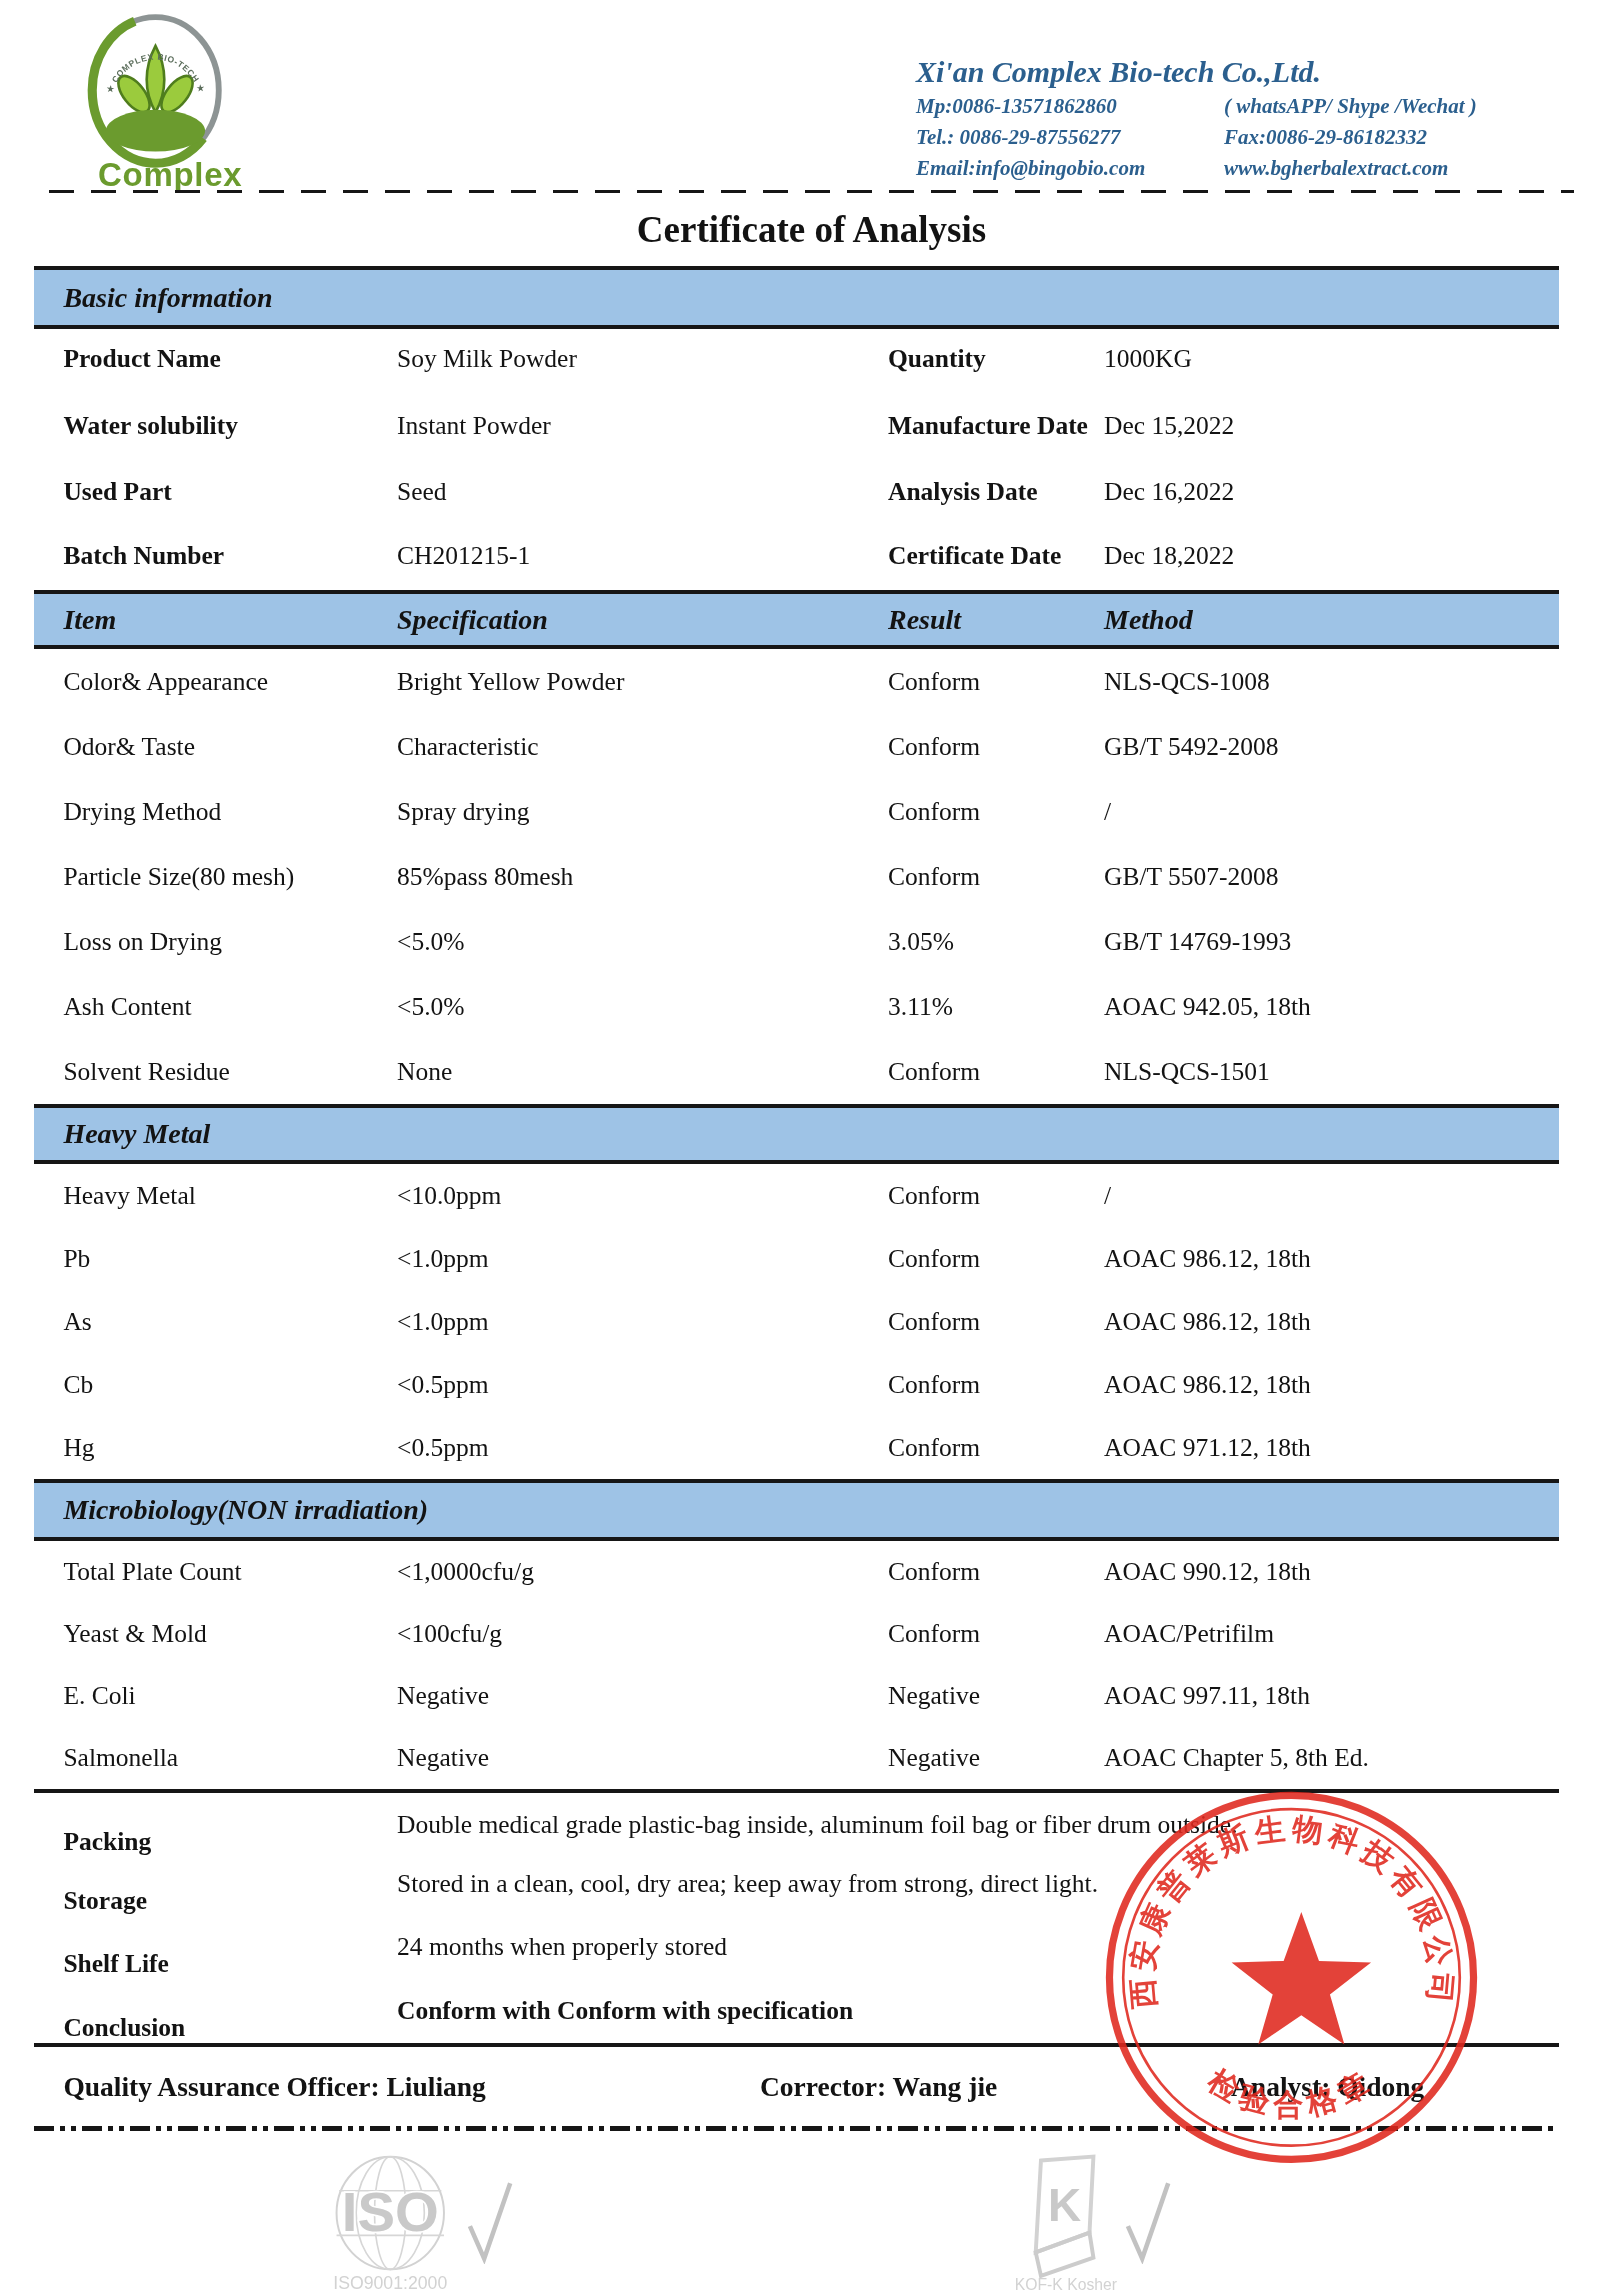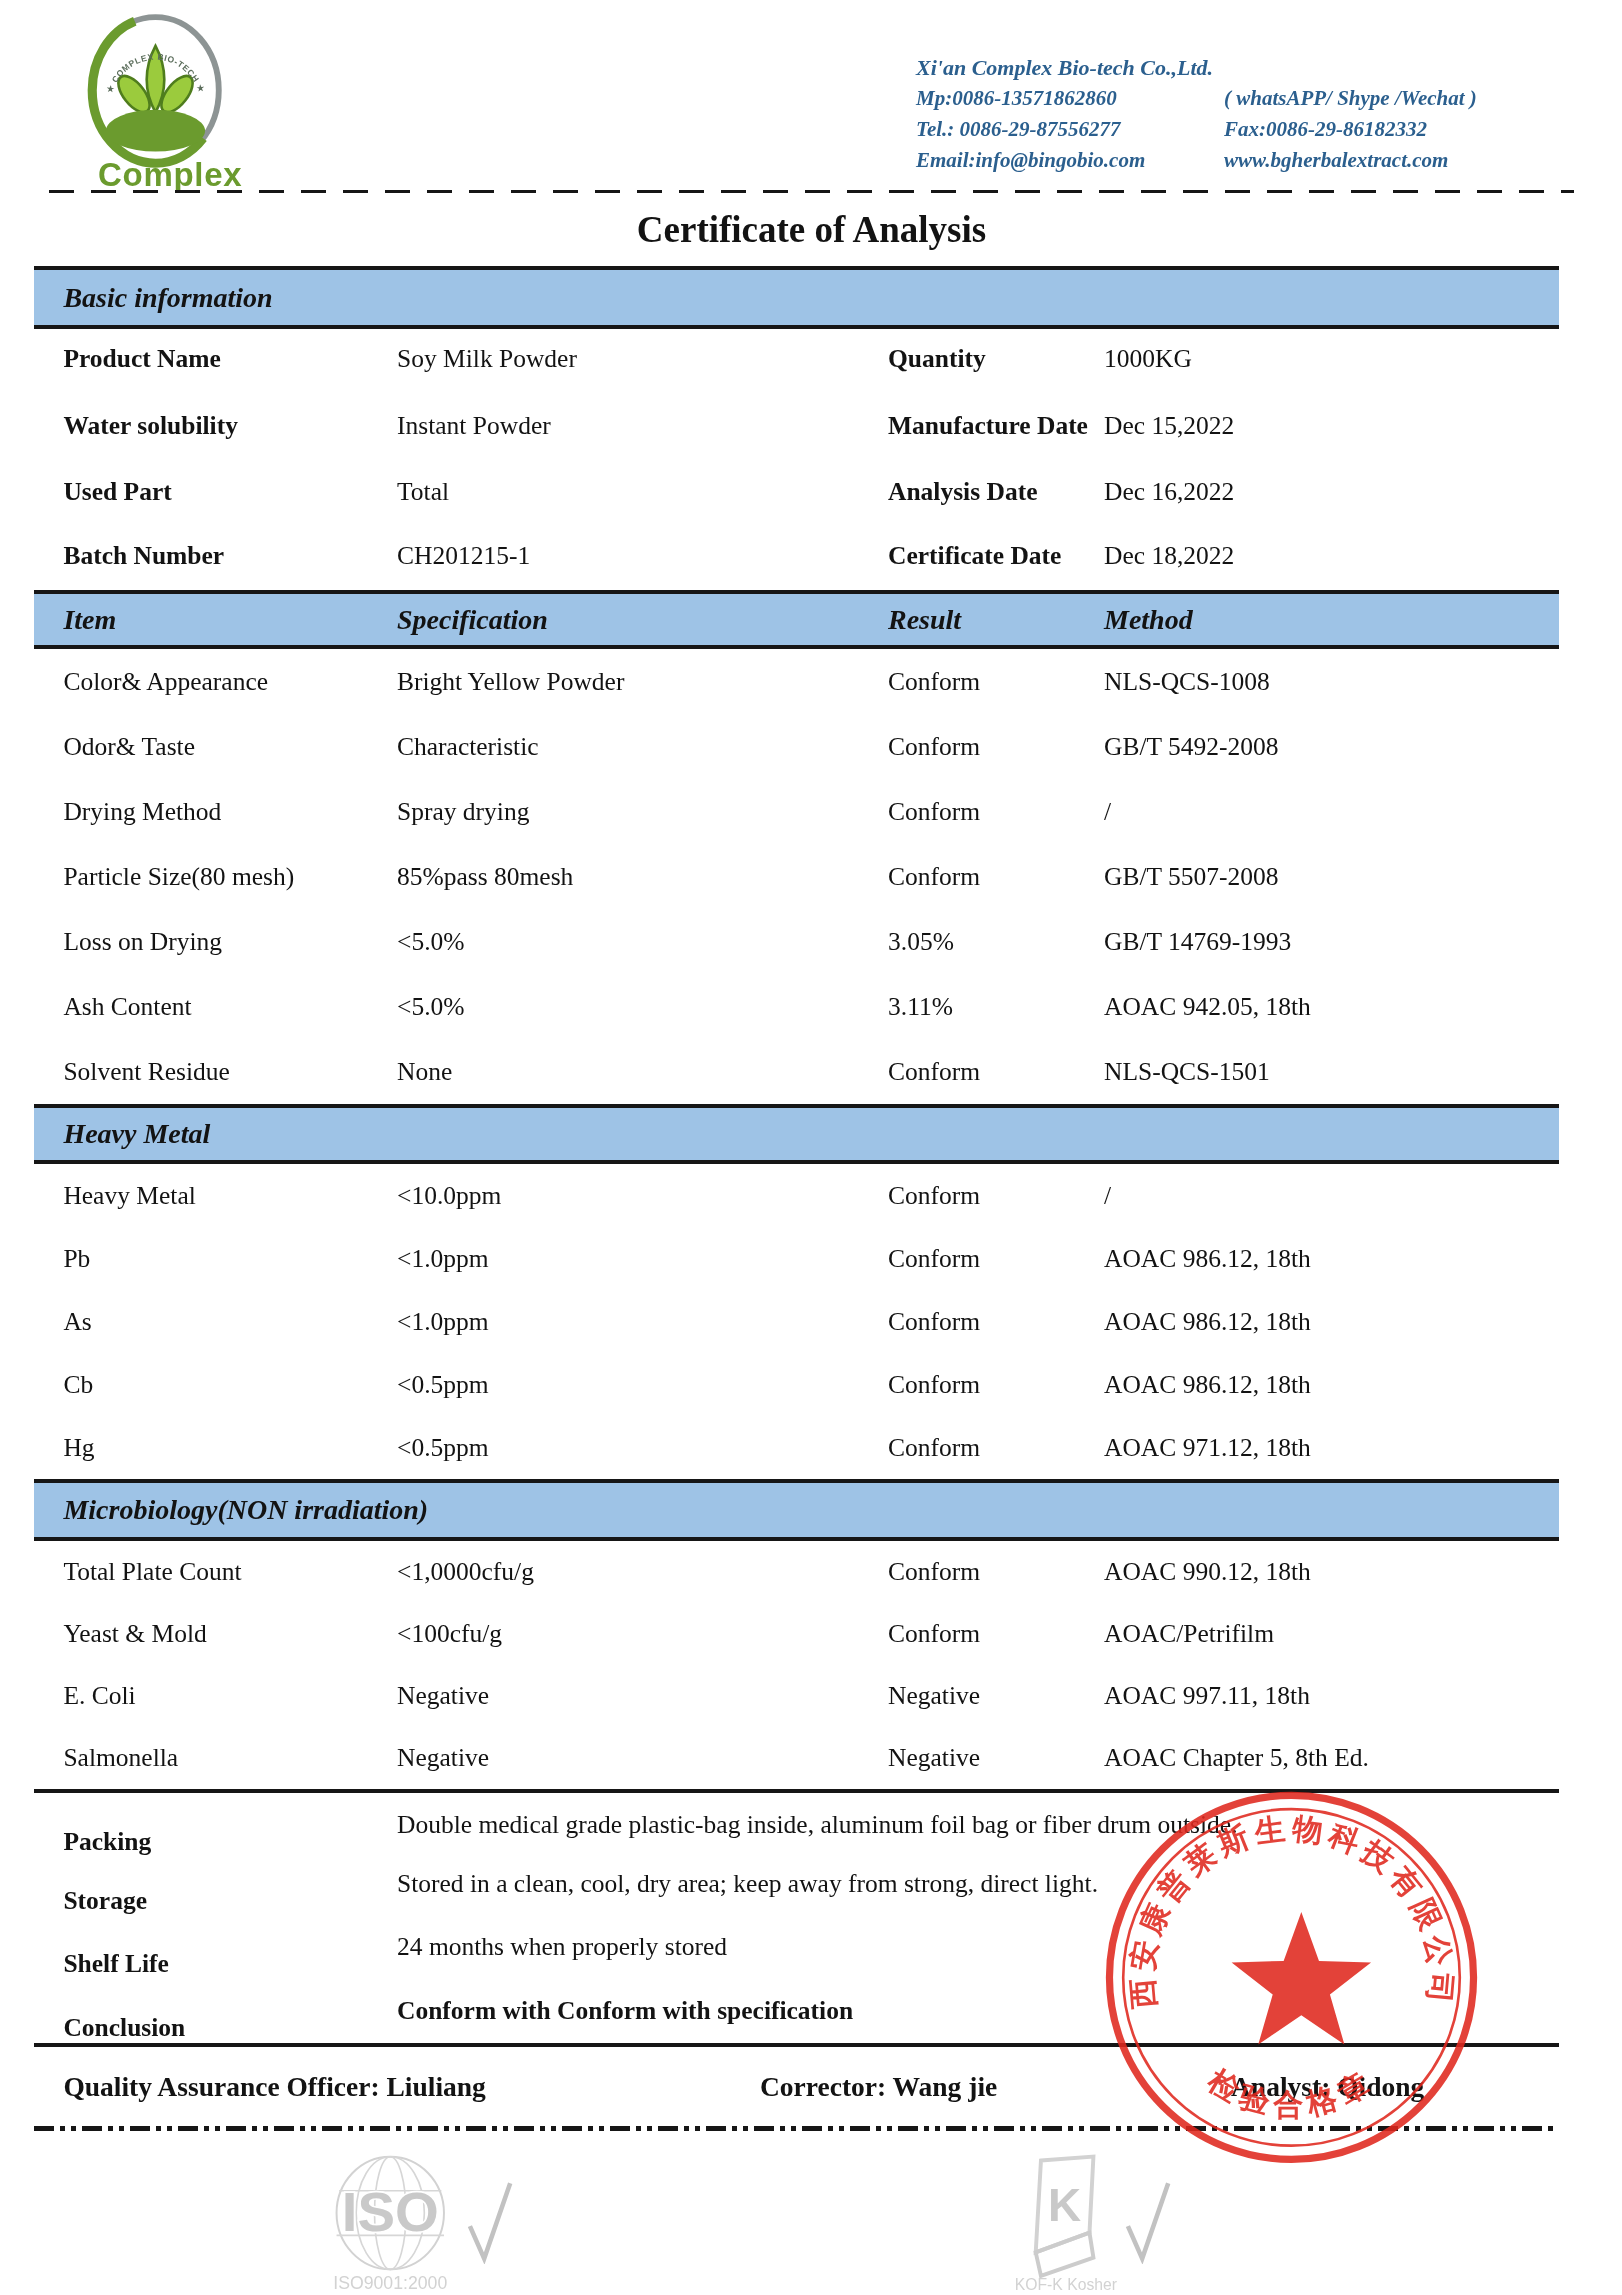--- a/index.html
+++ b/index.html
@@ -9,21 +9,21 @@
     font-family:"Liberation Serif", serif; color:#131313; overflow:hidden;
     margin:0 auto;
   }
   
   .logo-block { position:absolute; left:87px; top:13px; width:157px; }
   .brand { position:absolute; left:98px; top:156px; width:144px; text-align:center;
            font-family:"Liberation Sans", sans-serif; font-weight:bold;
            font-size:33px; color:#6b9b2e; letter-spacing:0.7px; }
   .contact { position:absolute; left:916px; top:55px; width:661px;
              color:#2b5f8e; font-weight:bold; font-style:italic; font-size:21px; }
-  .contact .c-line1 { font-size:22px; margin-bottom:5.2px; }
+  .contact .c-line1 { font-size:30px; margin-bottom:5.2px; }
   .c-grid { display:grid; grid-template-columns:308px auto; row-gap:5.9px; }
   
   .dash-sep { position:absolute; left:49px; top:190px; width:1525px; height:3.3px;
               background:repeating-linear-gradient(90deg,#161616 0 25px,transparent 25px 42px); }
   .dashdot { height:4.6px; margin-top:0;
              background:repeating-linear-gradient(90deg,#161616 0 19.6px,transparent 19.6px 26px,
                         #161616 26px 31px,transparent 31px 37px,
                         #161616 37px 42px,transparent 42px 48px); }
   
   .title { position:absolute; left:49px; top:208px; width:1525px; text-align:center;
@@ -106,21 +106,21 @@
       <div>1000KG</div>
     </div>
     <div class="grid-row h112">
       <div class="c1 bl">Water solubility</div>
       <div>Instant Powder</div>
       <div class="bl">Manufacture Date</div>
       <div>Dec 15,2022</div>
     </div>
     <div class="grid-row h92">
       <div class="c1 bl">Used Part</div>
-      <div>Total</div>
+      <div>Seed</div>
       <div class="bl">Analysis Date</div>
       <div>Dec 16,2022</div>
     </div>
     <div class="grid-row h104">
       <div class="c1 bl">Batch Number</div>
       <div>CH201215-1</div>
       <div class="bl">Certificate Date</div>
       <div>Dec 18,2022</div>
     </div>
 

